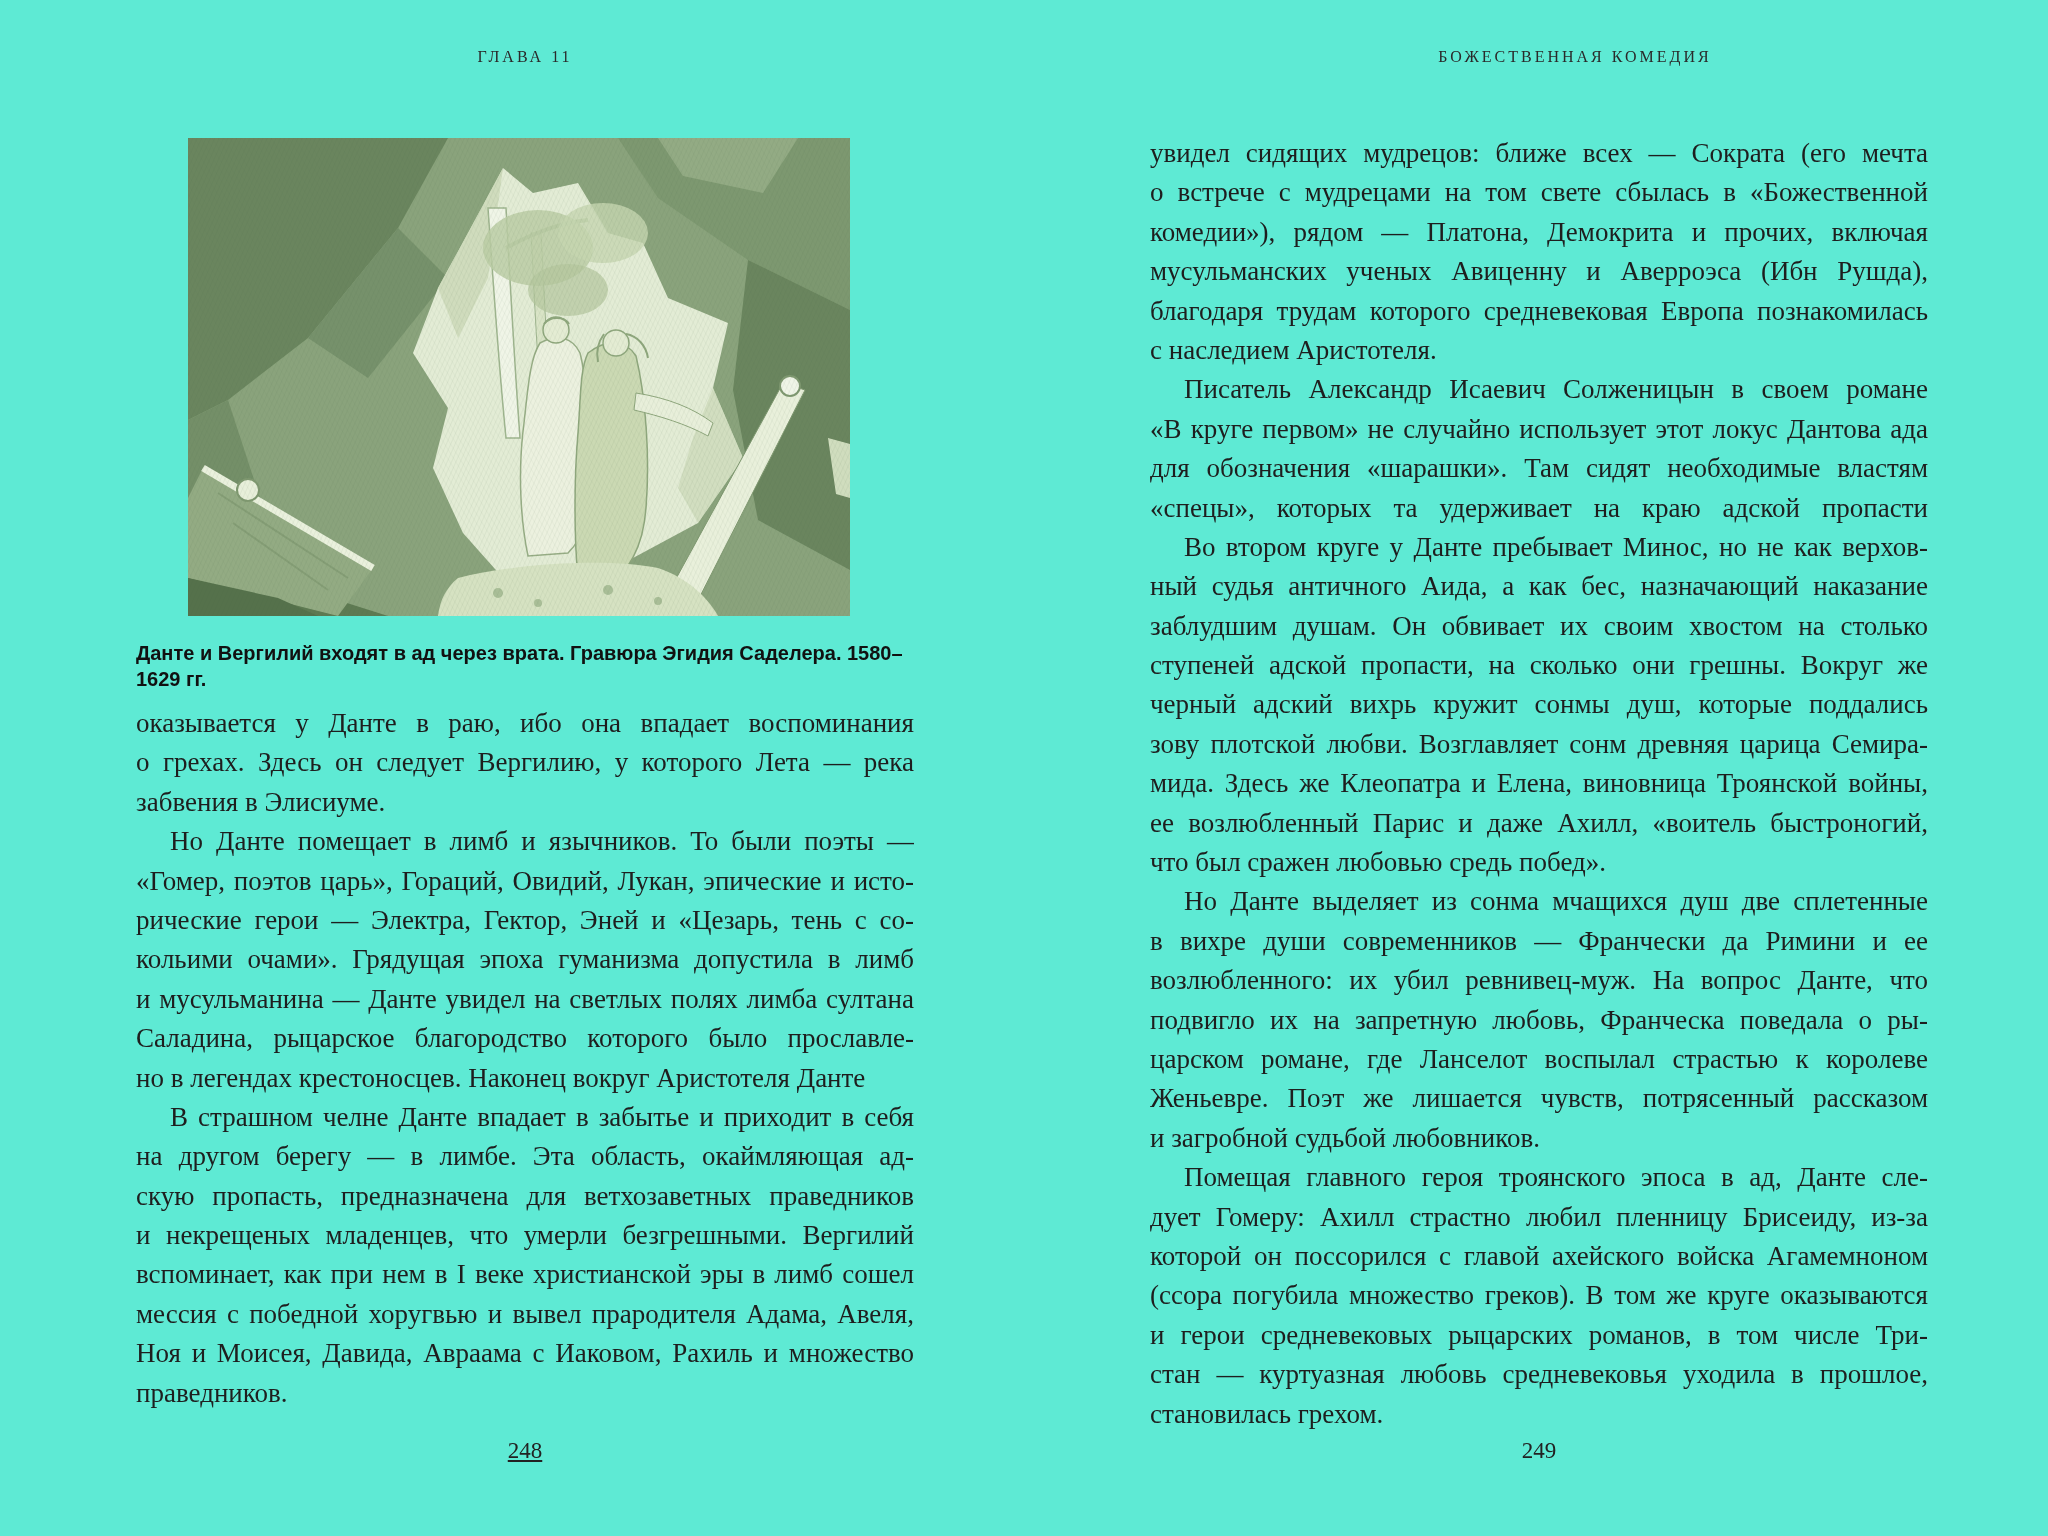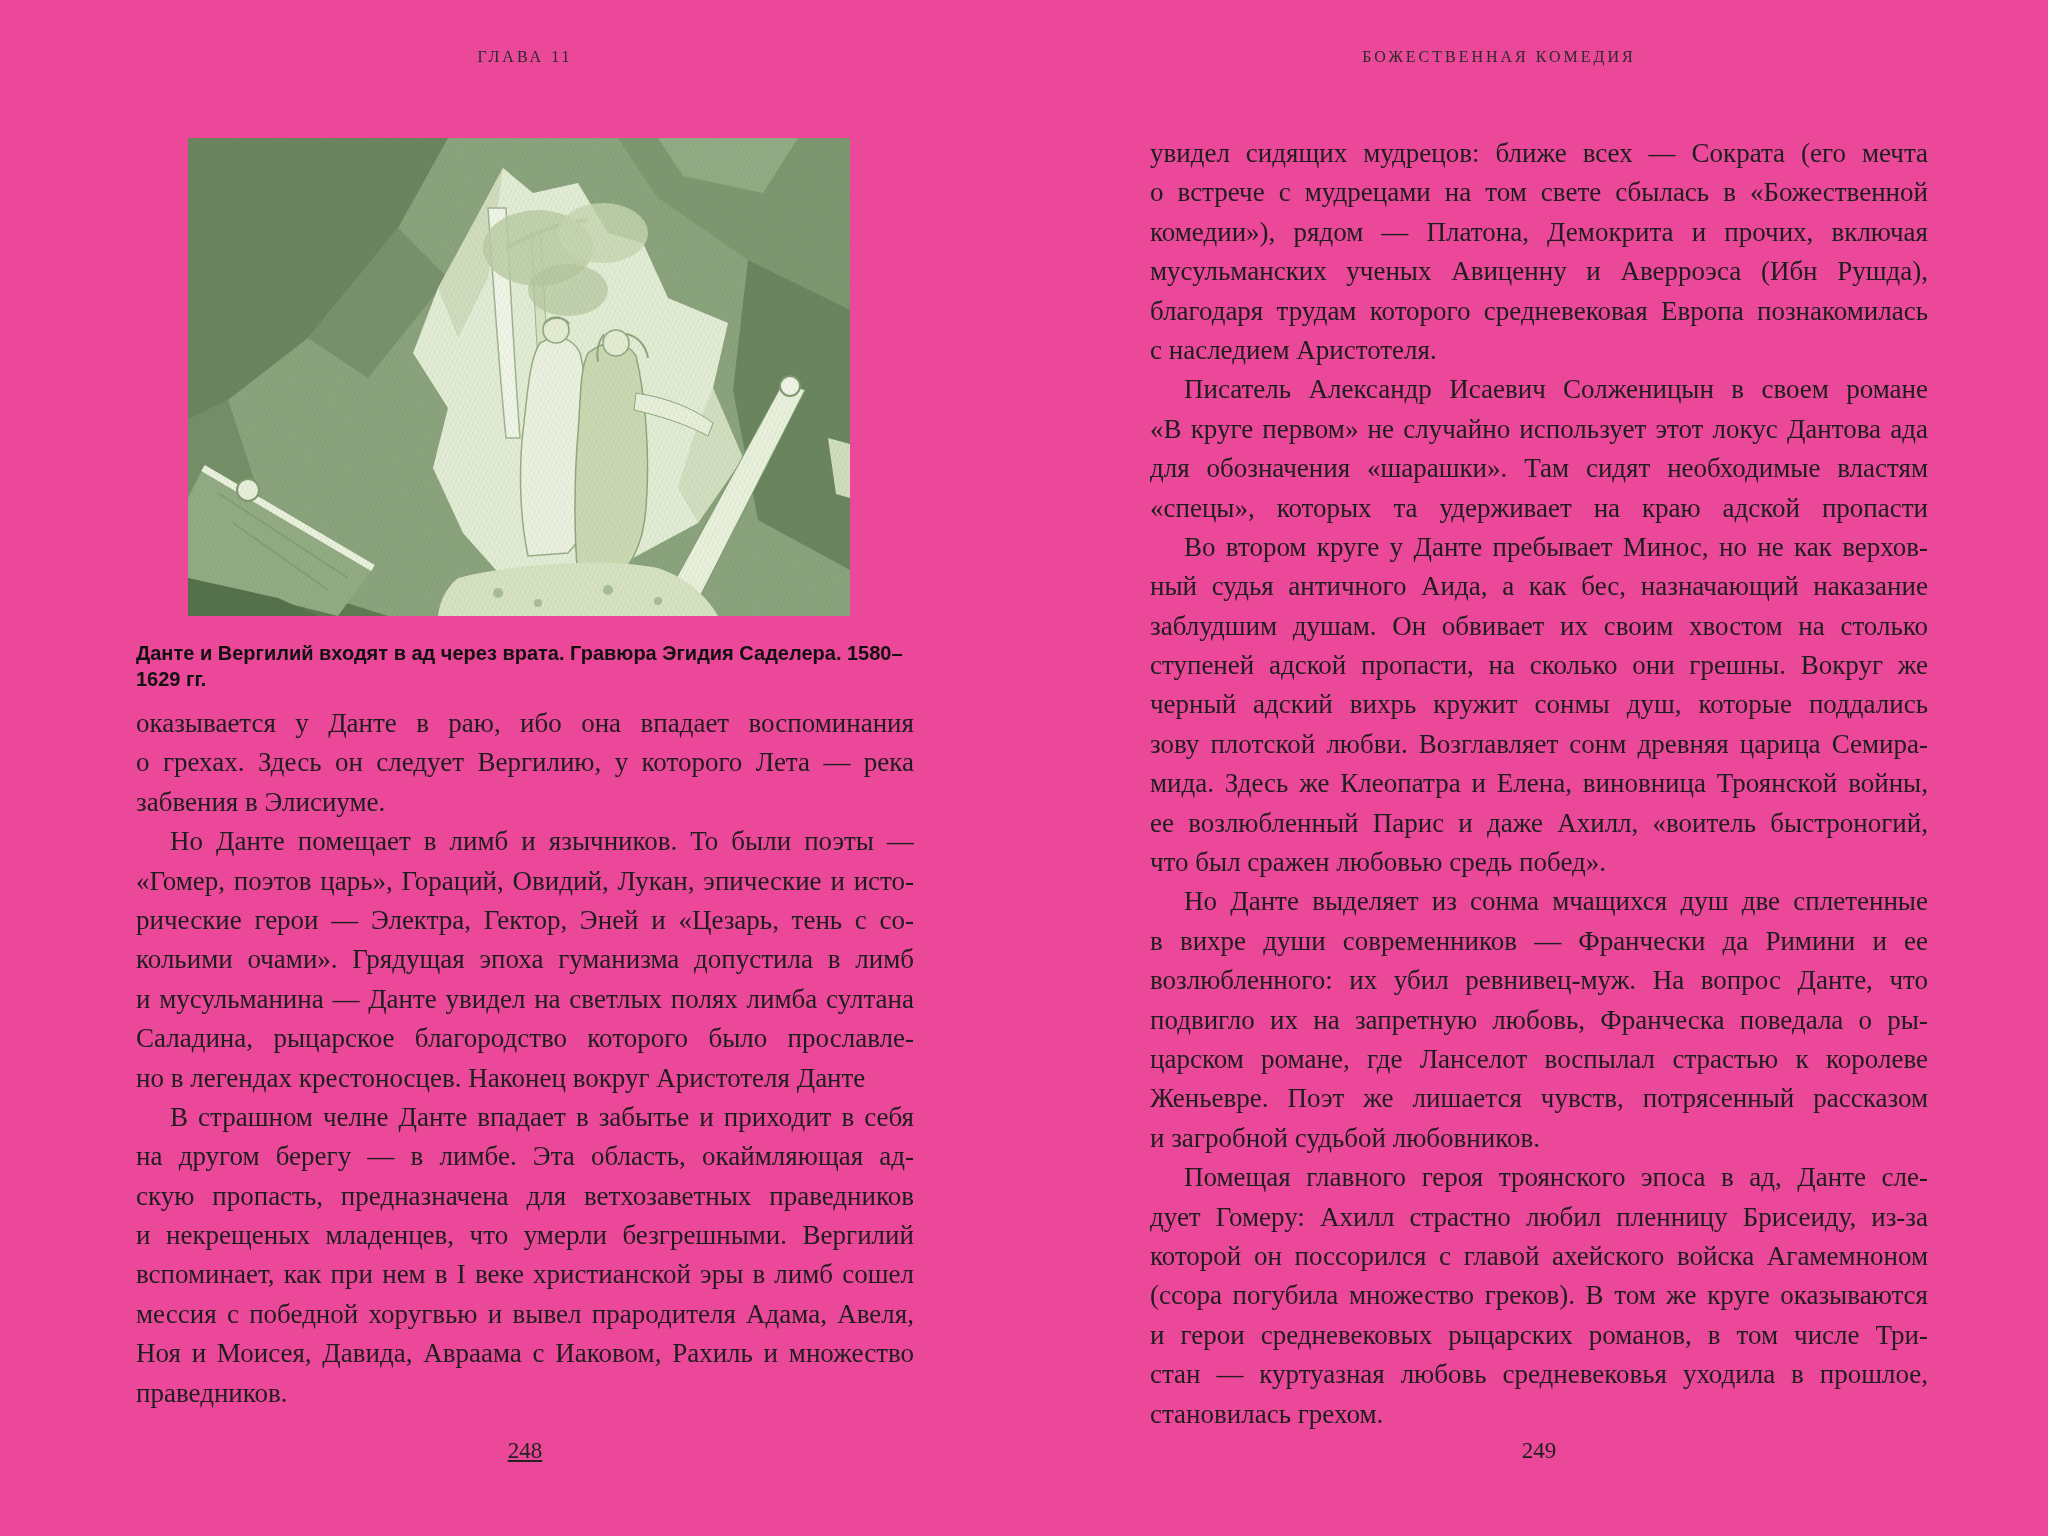--- a/index.html
+++ b/index.html
@@ -1,21 +1,21 @@
 <!DOCTYPE html>
 <html lang="ru"><head>
 <meta charset="utf-8">
 <style>
   html,body{margin:0;padding:0;background:#ffffff;}
-  #canvas{position:relative;width:2048px;height:1536px;background:#ec4899;overflow:hidden;
+  #canvas{position:relative;width:2048px;height:1536px;background:#5eead4;overflow:hidden;
           font-family:"Liberation Serif", serif;color:#1e1e1e;}
   .running-head{position:absolute;top:48px;width:778px;text-align:center;
 ExtraLight          font-size:20px;letter-spacing:3px;color:#2a2a2a;white-space:nowrap;}
   .head-left{left:136px;}
-  .head-right{left:1110px;}
+  .head-right{left:1186px;}
   .figure{position:absolute;left:188px;top:138px;width:662px;height:478px;}
   .figure svg{display:block;width:662px;height:478px;}
   .caption{position:absolute;left:136px;top:640px;width:778px;
            font-family:"Liberation Sans", sans-serif;font-weight:bold;
            font-size:20px;line-height:26px;color:#111;}
   .body-col{position:absolute;width:778px;font-size:27px;line-height:39.4px;}
   .body-left{left:136px;top:704px;}
   .body-right{left:1150px;top:134px;}
   .para{margin:0;}
   .line{height:39.4px;line-height:39.4px;overflow:hidden;

